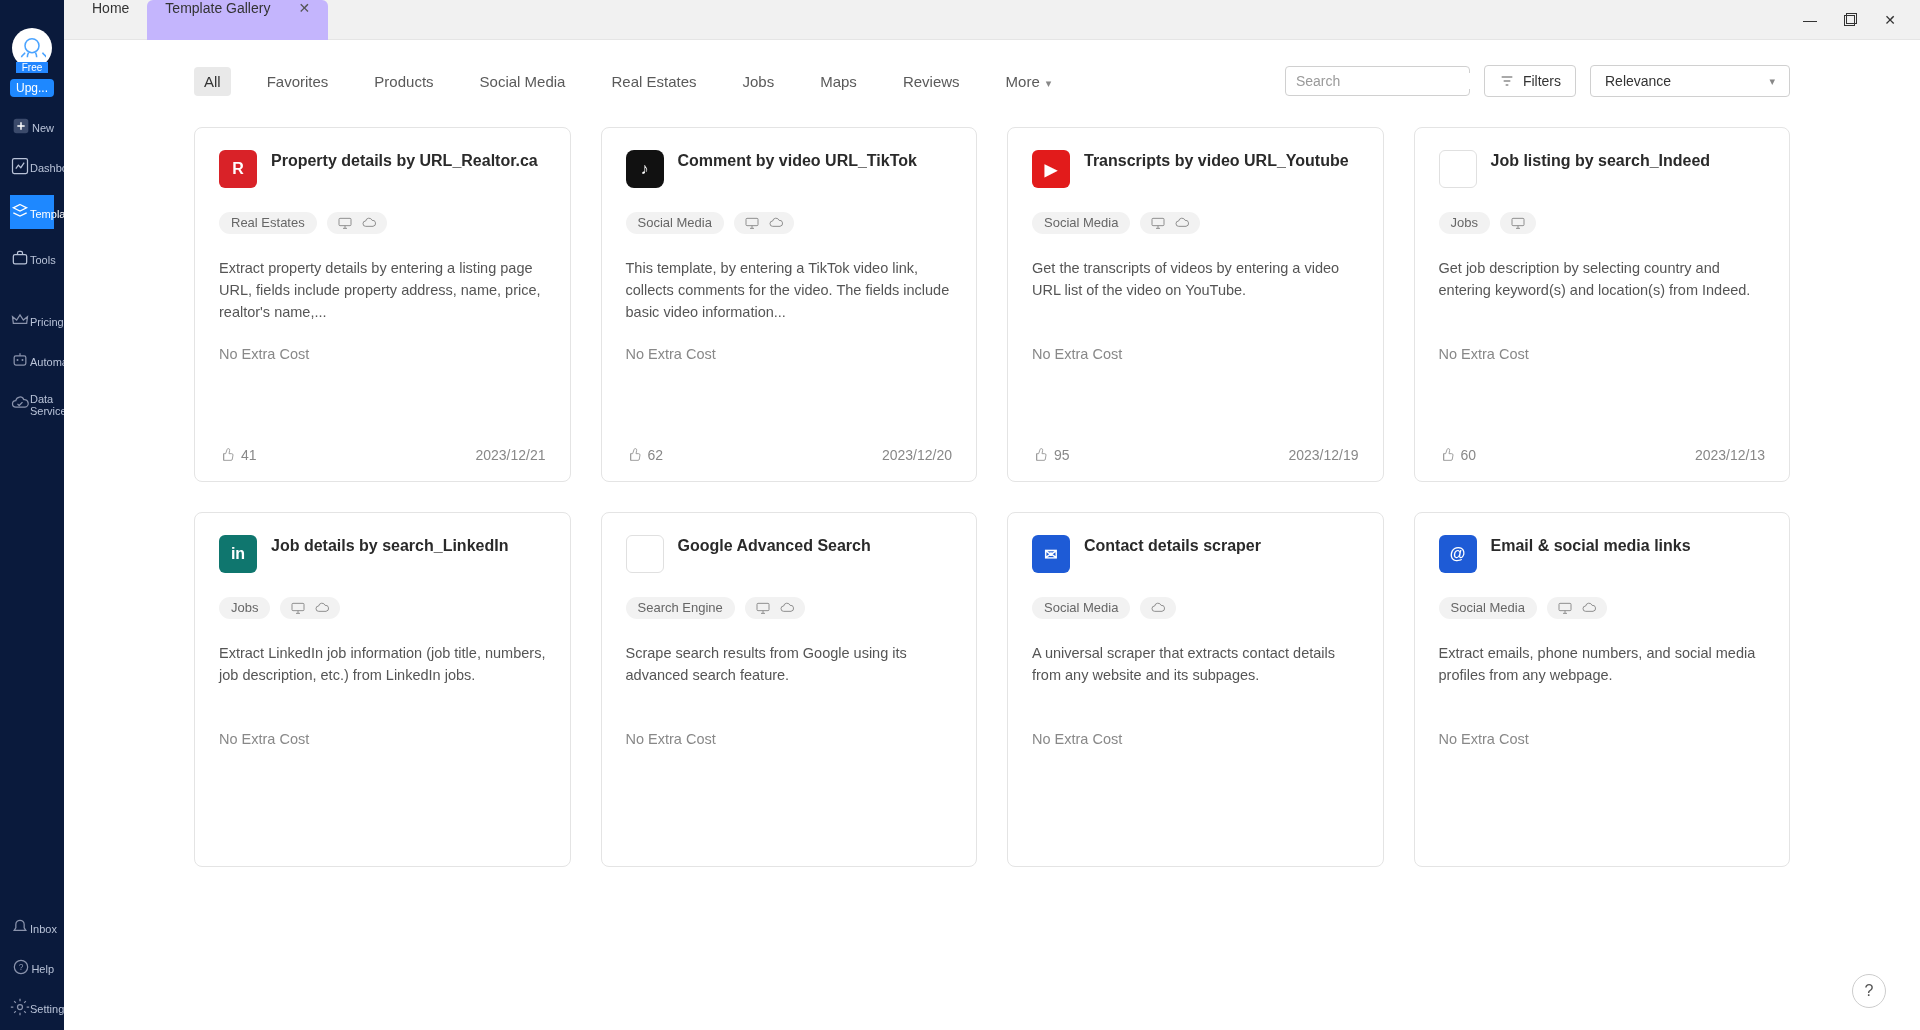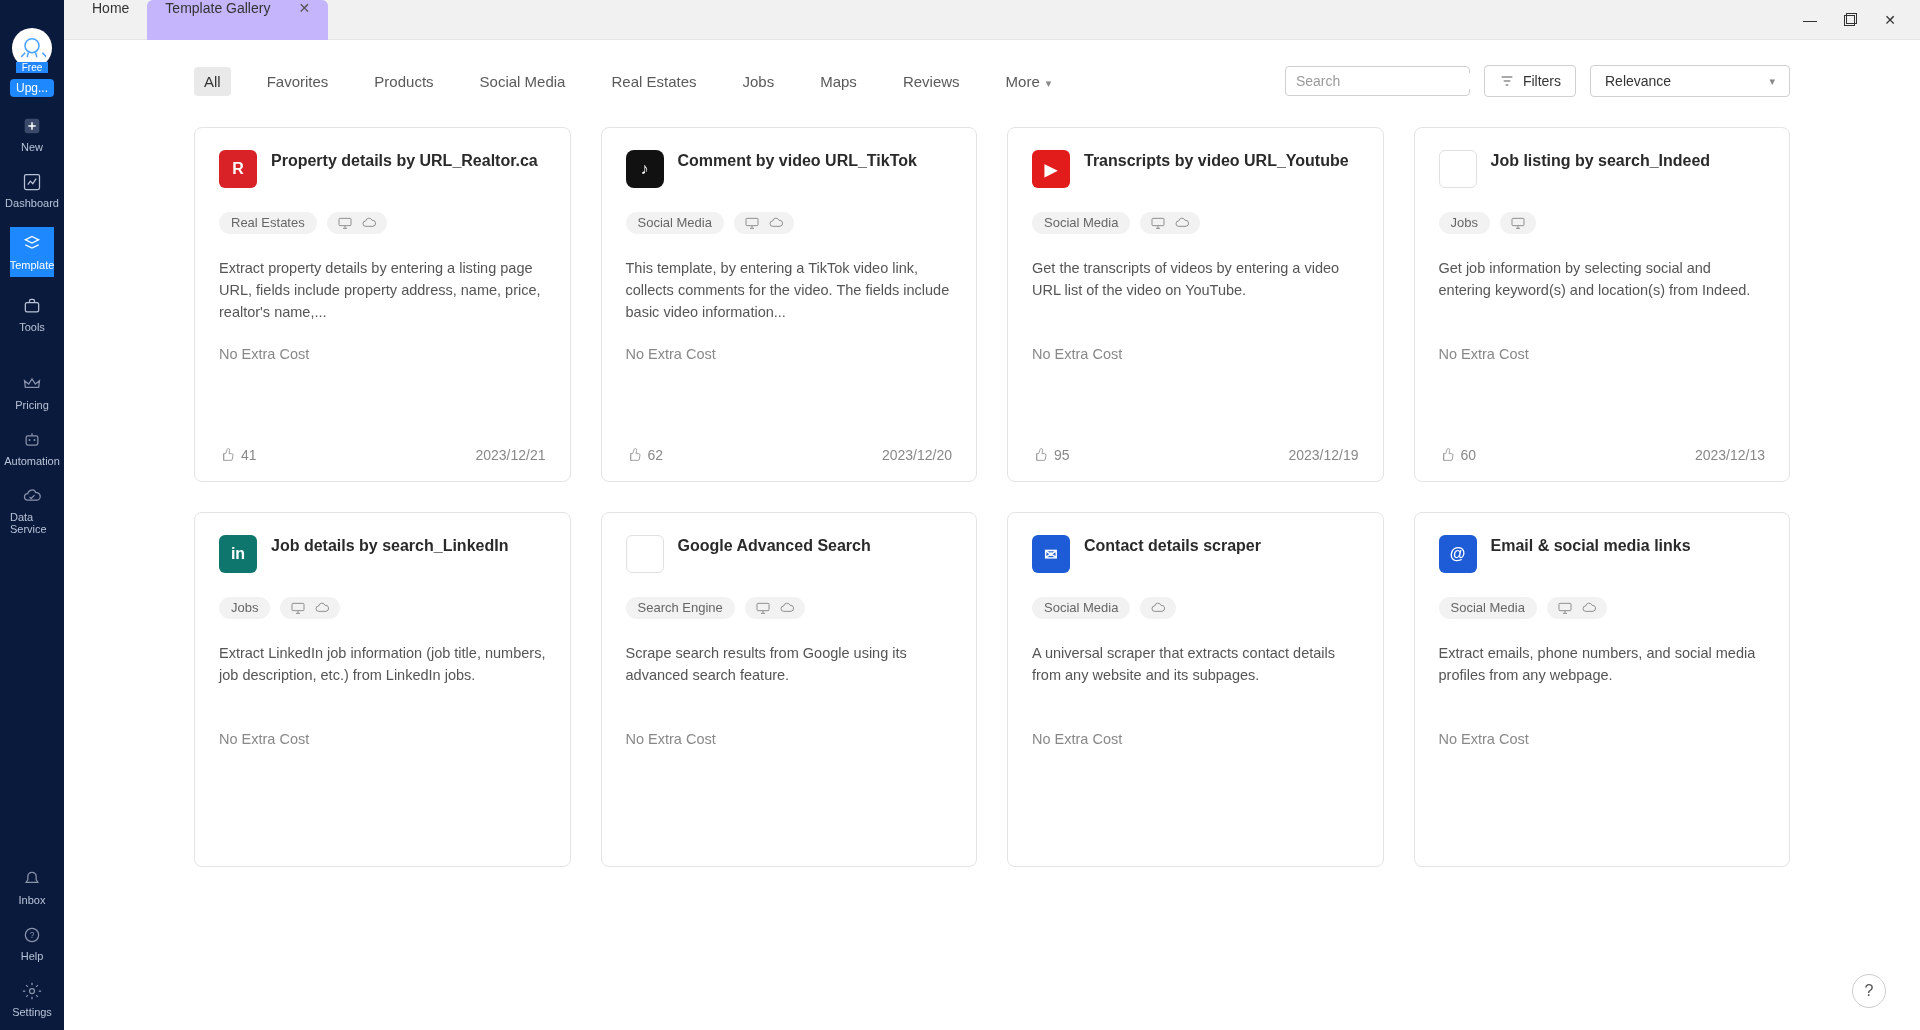--- a/index.html
+++ b/index.html
@@ -5,21 +5,21 @@
   * { margin: 0; padding: 0; box-sizing: border-box; }
   body { font-family: -apple-system, "Segoe UI", Arial, sans-serif; background: #fff; color: #333; width: 1920px; height: 1030px; overflow: hidden; }
   .app { display: flex; height: 100%; }
 
   
   .sidebar { width: 64px; background: #0a1a3c; display: flex; flex-direction: column; align-items: center; padding-top: 28px; }
   .avatar-wrap { width: 40px; height: 40px; background: #fff; border-radius: 50%; display: flex; align-items: center; justify-content: center; margin-bottom: 4px; }
   .avatar-inner svg { display: block; }
   .free-badge { background: #2286ff; color: #fff; font-size: 10px; padding: 0 6px; border-radius: 0; margin-top: -10px; }
   .upg-btn { margin-top: 6px; background: #1e88ff; color: #fff; font-size: 12px; border-radius: 4px; padding: 2px 6px; width: 44px; overflow: hidden; white-space: nowrap; text-overflow: ellipsis; text-align: center; cursor: pointer; }
-  .side-item { width: 44px; display: flex; flex-direction: column; align-items: center; color: #b9c3d8; margin-top: 18px; cursor: pointer; }
+  .side-item { width: 44px; display: flex; flex-direction: row; align-items: center; color: #b9c3d8; margin-top: 18px; cursor: pointer; }
   .side-item.active { background: #1e88ff; color: #fff; padding: 6px 0; }
   .side-icon { width: 22px; height: 22px; display: flex; align-items: center; justify-content: center; }
   .side-label { font-size: 11px; margin-top: 4px; }
   .side-spacer { flex: 1; }
 
   
   .main { flex: 1; display: flex; flex-direction: column; background: #fff; }
 
   
   .tabbar { height: 40px; background: #f1f1f1; display: flex; align-items: center; padding: 0 10px; border-bottom: 1px solid #e5e5e5; }
@@ -365,21 +365,21 @@
       <span class="chip">Jobs</span>
       <span class="chip-icons">
                 <span class="ico">
                   <svg viewBox="0 0 24 24" width="15" height="15">
                     <rect x="3" y="5" width="18" height="11" rx="1.5" stroke="#888" stroke-width="1.4" fill="none"></rect>
                     <path d="M9 20h6M12 16v4" stroke="#888" stroke-width="1.4"></path>
                   </svg>
                 </span>
               </span>
     </div>
-    <div class="card-desc">Get job information by selecting social and entering keyword(s) and location(s) from Indeed.</div>
+    <div class="card-desc">Get job description by selecting country and entering keyword(s) and location(s) from Indeed.</div>
     <div class="card-cost">No Extra Cost</div>
 
     <div class="card-foot">
       <span class="like">
         <span class="ico">
                   <svg viewBox="0 0 24 24" width="15" height="15">
                     <path d="M7 20V10m0 0h3l2-6a2 2 0 014 1l-1 5h4a2 2 0 012 2l-1 6a2 2 0 01-2 2H7z" stroke="#999" stroke-width="1.4" fill="none"></path>
                   </svg>
                 </span>
         <span>60</span>

